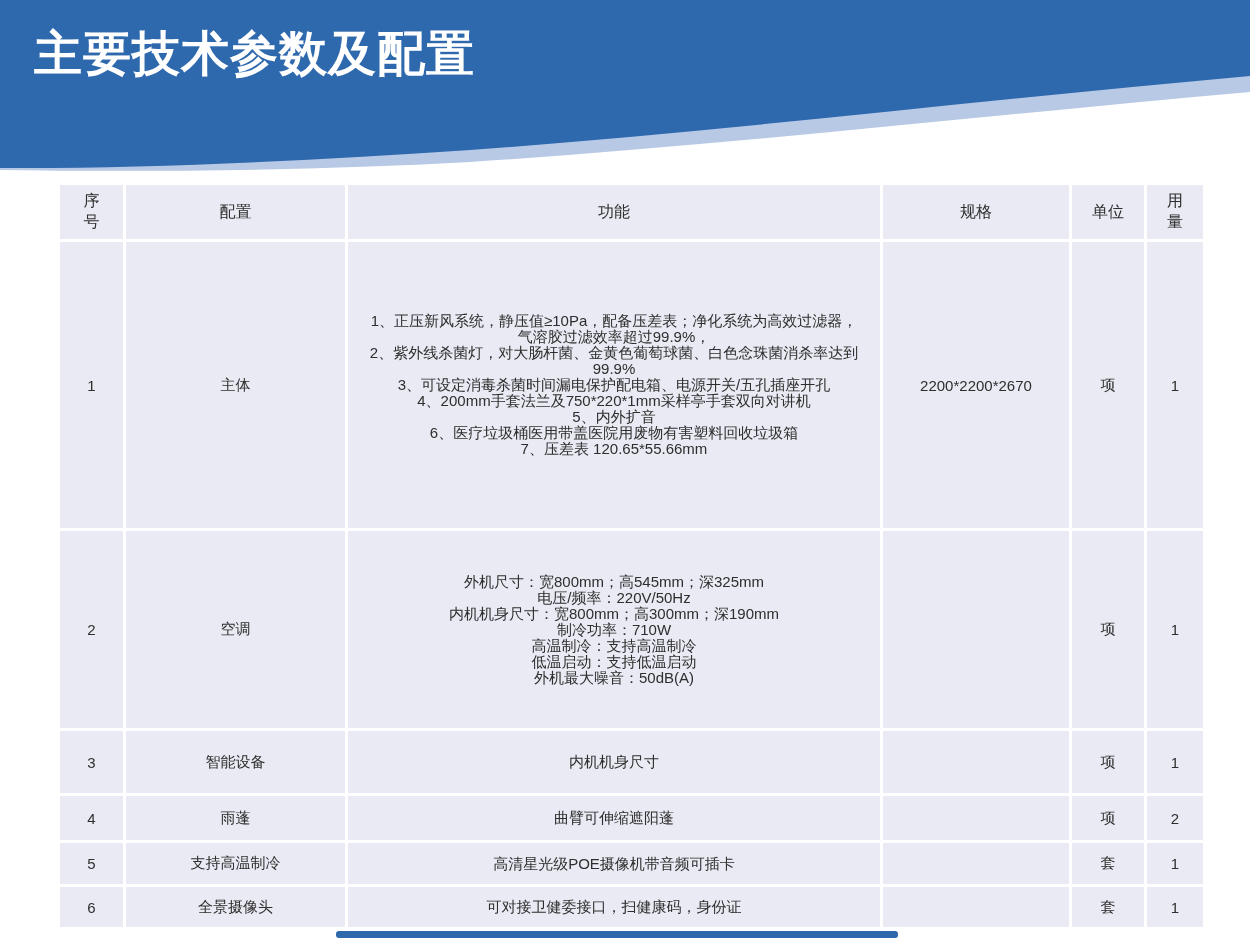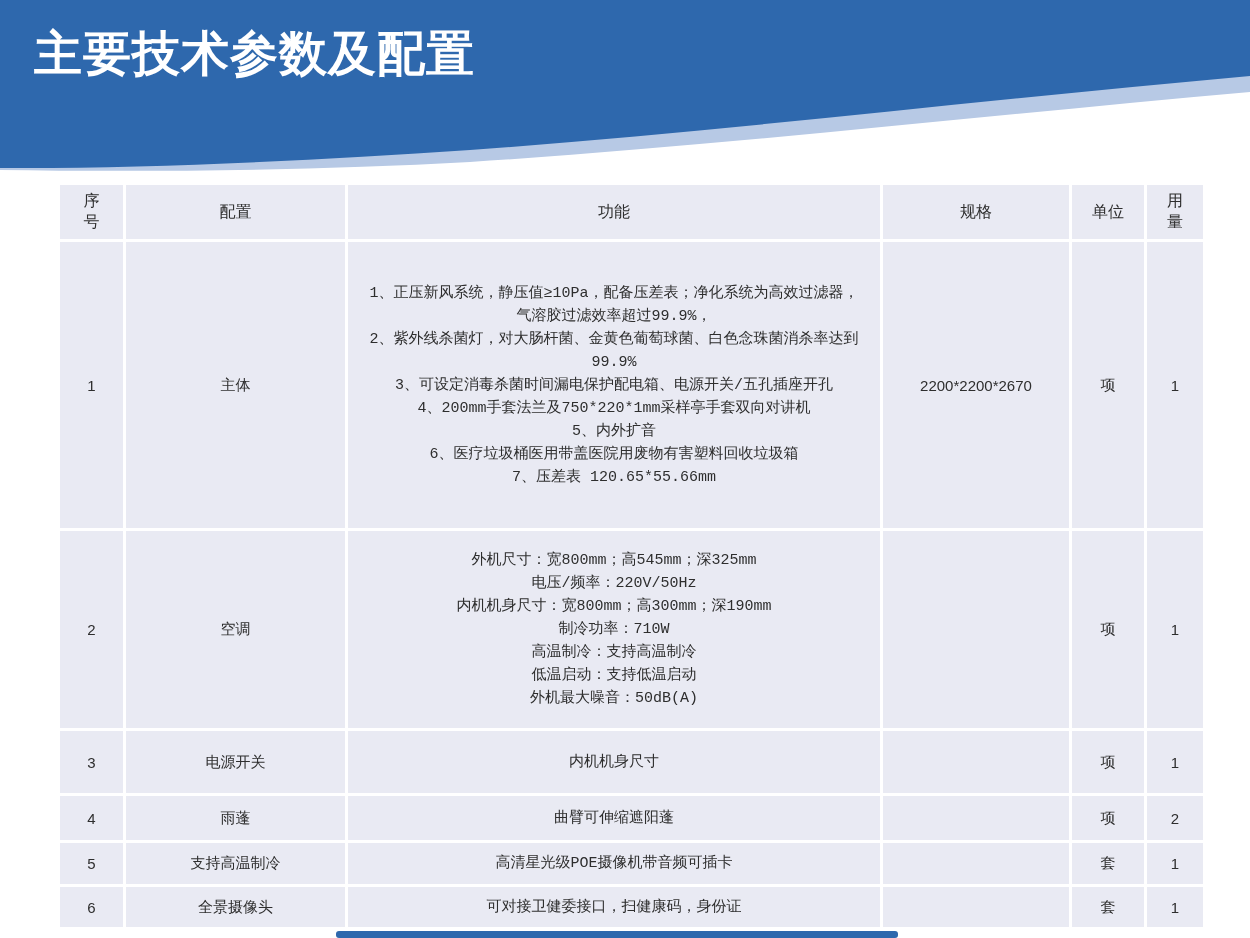--- a/index.html
+++ b/index.html
@@ -30,21 +30,21 @@
     background:var(--cell-bg);
     color:var(--text);
     vertical-align:middle;text-align:center;
     padding:2px 16px;
     font-weight:normal;
     font-size:15px;
     overflow:hidden;
   }
   table.spec th{font-size:16px;height:50px;}
   td.cell-function{
-    text-align:left;white-space:pre-line;line-height:23px;padding-left:5px;padding-right:8px;font-family:Liberation Mono, monospace;
+    text-align:left;white-space:pre-line;line-height:16px;padding-left:5px;padding-right:8px;
   }
   tr.row-0 td{height:282px;}
   tr.row-1 td{height:193px;margin-left:35px;}
   tr.row-2 td{height:58px;}
   tr.row-3 td{height:40px;}
   tr.row-4 td{height:37px;}
   tr.row-5 td{height:36px;}
   .footer-bar{
     position:absolute;left:336px;top:931px;width:562px;height:7px;
     background:var(--band-blue);border-radius:3px;
@@ -105,21 +105,21 @@
 制冷功率：710W
 高温制冷：支持高温制冷
 低温启动：支持低温启动
 外机最大噪音：50dB(A)</td>
     <td class="cell-spec"></td>
     <td class="cell-unit">项</td>
     <td class="cell-qty">1</td>
   </tr>
       <tr class="row-2">
     <td class="cell-no">3</td>
-    <td class="cell-config">电源开关</td>
+    <td class="cell-config">智能设备</td>
     <td class="cell-function">内机机身尺寸</td>
     <td class="cell-spec"></td>
     <td class="cell-unit">项</td>
     <td class="cell-qty">1</td>
   </tr>
       <tr class="row-3">
     <td class="cell-no">4</td>
     <td class="cell-config">雨蓬</td>
     <td class="cell-function">曲臂可伸缩遮阳蓬</td>
     <td class="cell-spec"></td>

